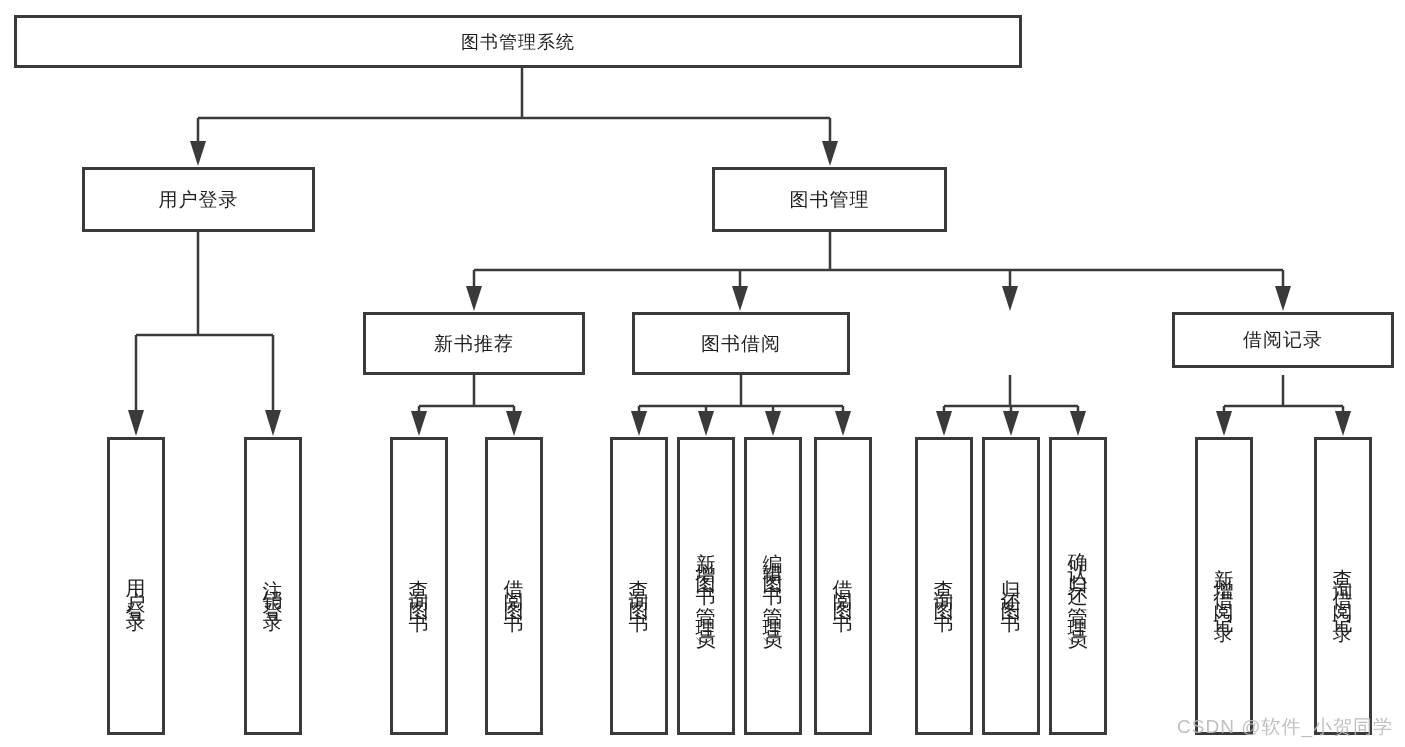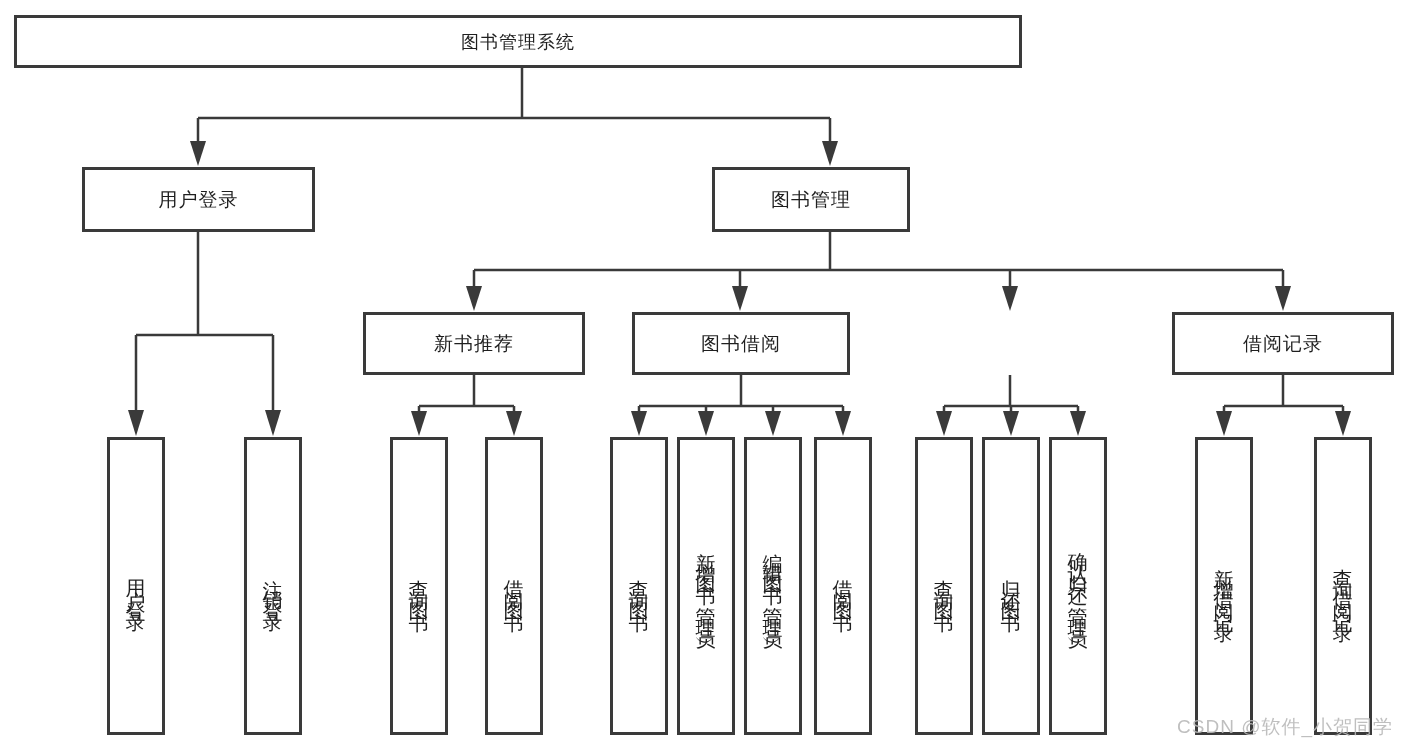--- a/index.html
+++ b/index.html
@@ -86,25 +86,25 @@
     <polygon class="ah" points="936,411 952,411 944,436"></polygon>
     <polygon class="ah" points="1003,411 1019,411 1011,436"></polygon>
     <polygon class="ah" points="1070,411 1086,411 1078,436"></polygon>
     <polygon class="ah" points="1216,411 1232,411 1224,436"></polygon>
     <polygon class="ah" points="1335,411 1351,411 1343,436"></polygon>
   </svg>
 
   <div class="box h root" style="left:14px;top:15px;width:1008px;height:53px">图书管理系统</div>
 
   <div class="box h" style="left:82px;top:167px;width:233px;height:65px">用户登录</div>
-  <div class="box h" style="left:712px;top:167px;width:198px;height:65px">图书管理</div>
+  <div class="box h" style="left:712px;top:167px;width:235px;height:65px">图书管理</div>
 
   <div class="box h" style="left:363px;top:312px;width:222px;height:63px">新书推荐</div>
   <div class="box h" style="left:632px;top:312px;width:218px;height:63px">图书借阅</div>
-  <div class="box h" style="left:1172px;top:312px;width:222px;height:63px">借阅记录</div>
+  <div class="box h" style="left:1172px;top:312px;width:222px;height:56px">借阅记录</div>
 
   <div class="box v" style="left:107px;top:437px;width:58px;height:298px">
     <span class="vtext">用户登录</span>
   </div>
   <div class="box v" style="left:244px;top:437px;width:58px;height:298px">
     <span class="vtext">注销登录</span>
   </div>
 
   <div class="box v" style="left:390px;top:437px;width:58px;height:298px">
     <span class="vtext">查询图书</span>

